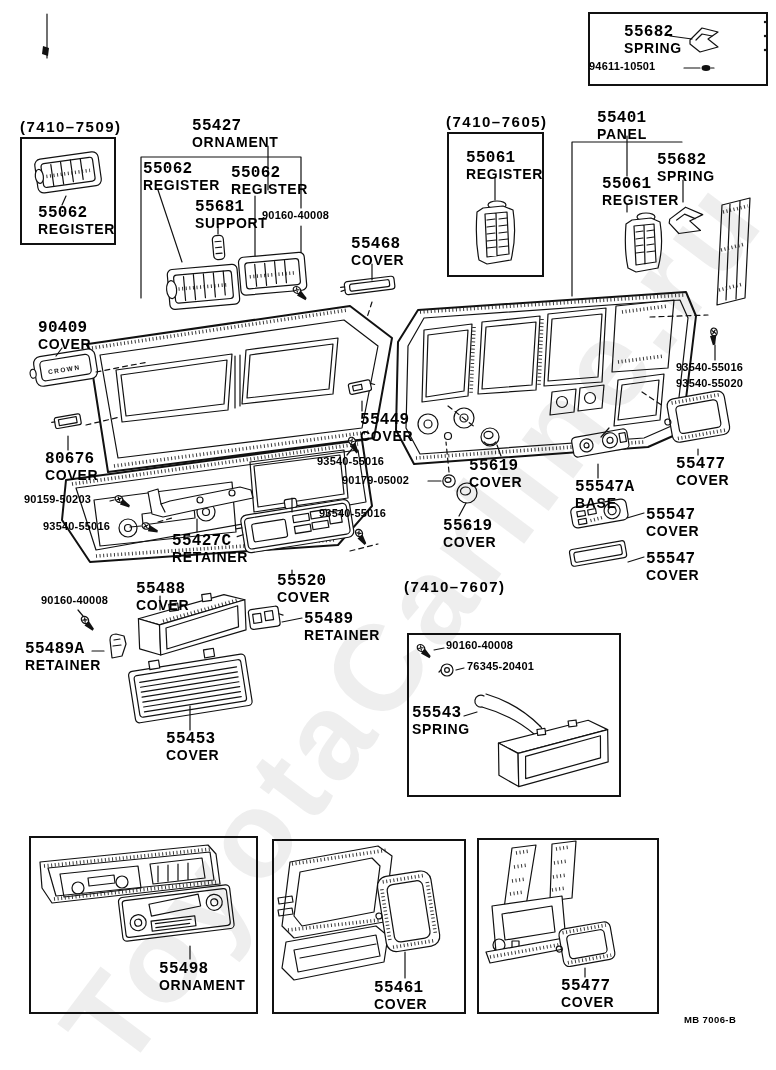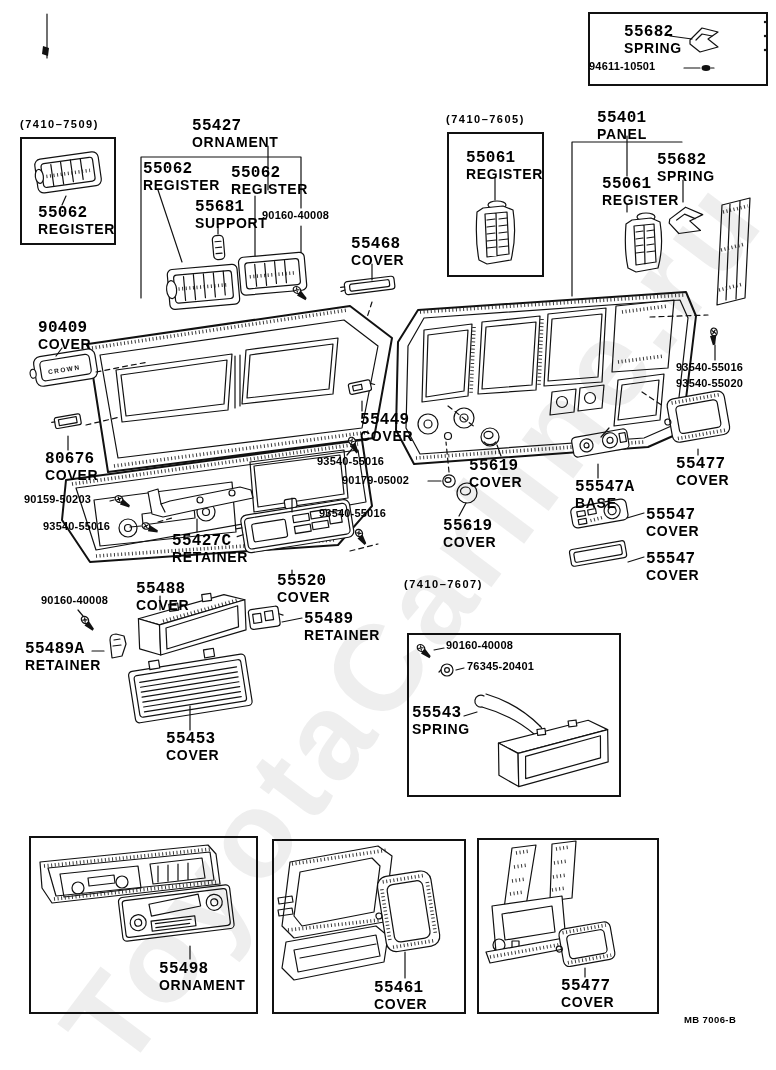--- a/index.html
+++ b/index.html
@@ -10,21 +10,21 @@
   .sf{fill:#fff;stroke:#111;stroke-width:2;stroke-linejoin:round;}
   .sf1{fill:#fff;stroke:#111;stroke-width:1.2;stroke-linejoin:round;}
   .blk{fill:#111;stroke:none;}
   .hl2{stroke:#222;fill:none;stroke-width:3.6;stroke-dasharray:1 2.6;opacity:.9;}
   .dsh{stroke:#111;fill:none;stroke-width:1.2;stroke-dasharray:5 4;stroke-linecap:round;}
   .bx{position:absolute;border:2px solid #111;z-index:2;}
   .co{position:absolute;font-weight:700;line-height:1.08;white-space:nowrap;z-index:4;}
   .co .n{display:block;font-size:16px;letter-spacing:.3px;font-family:Liberation Mono, monospace;}
   .co .m{display:block;font-size:14px;letter-spacing:.7px;}
   .co.sm{font-size:11px;letter-spacing:.2px;}
-  .rng{position:absolute;font-weight:700;font-size:11px;letter-spacing:1.5px;z-index:4;white-space:nowrap;}
+  .rng{position:absolute;font-weight:700;font-size:15px;letter-spacing:1.5px;z-index:4;white-space:nowrap;}
   .ftr{position:absolute;font-weight:700;font-size:9.5px;letter-spacing:.4px;z-index:4;}
   .wm{position:absolute;left:34px;top:1008px;transform:rotate(-53deg);transform-origin:0 0;
       font-size:122px;font-weight:700;letter-spacing:7px;color:rgba(30,30,30,.075);
       white-space:nowrap;z-index:6;pointer-events:none;}
 </style>
 </head>
 <body>
 
 <div class="page">
 

